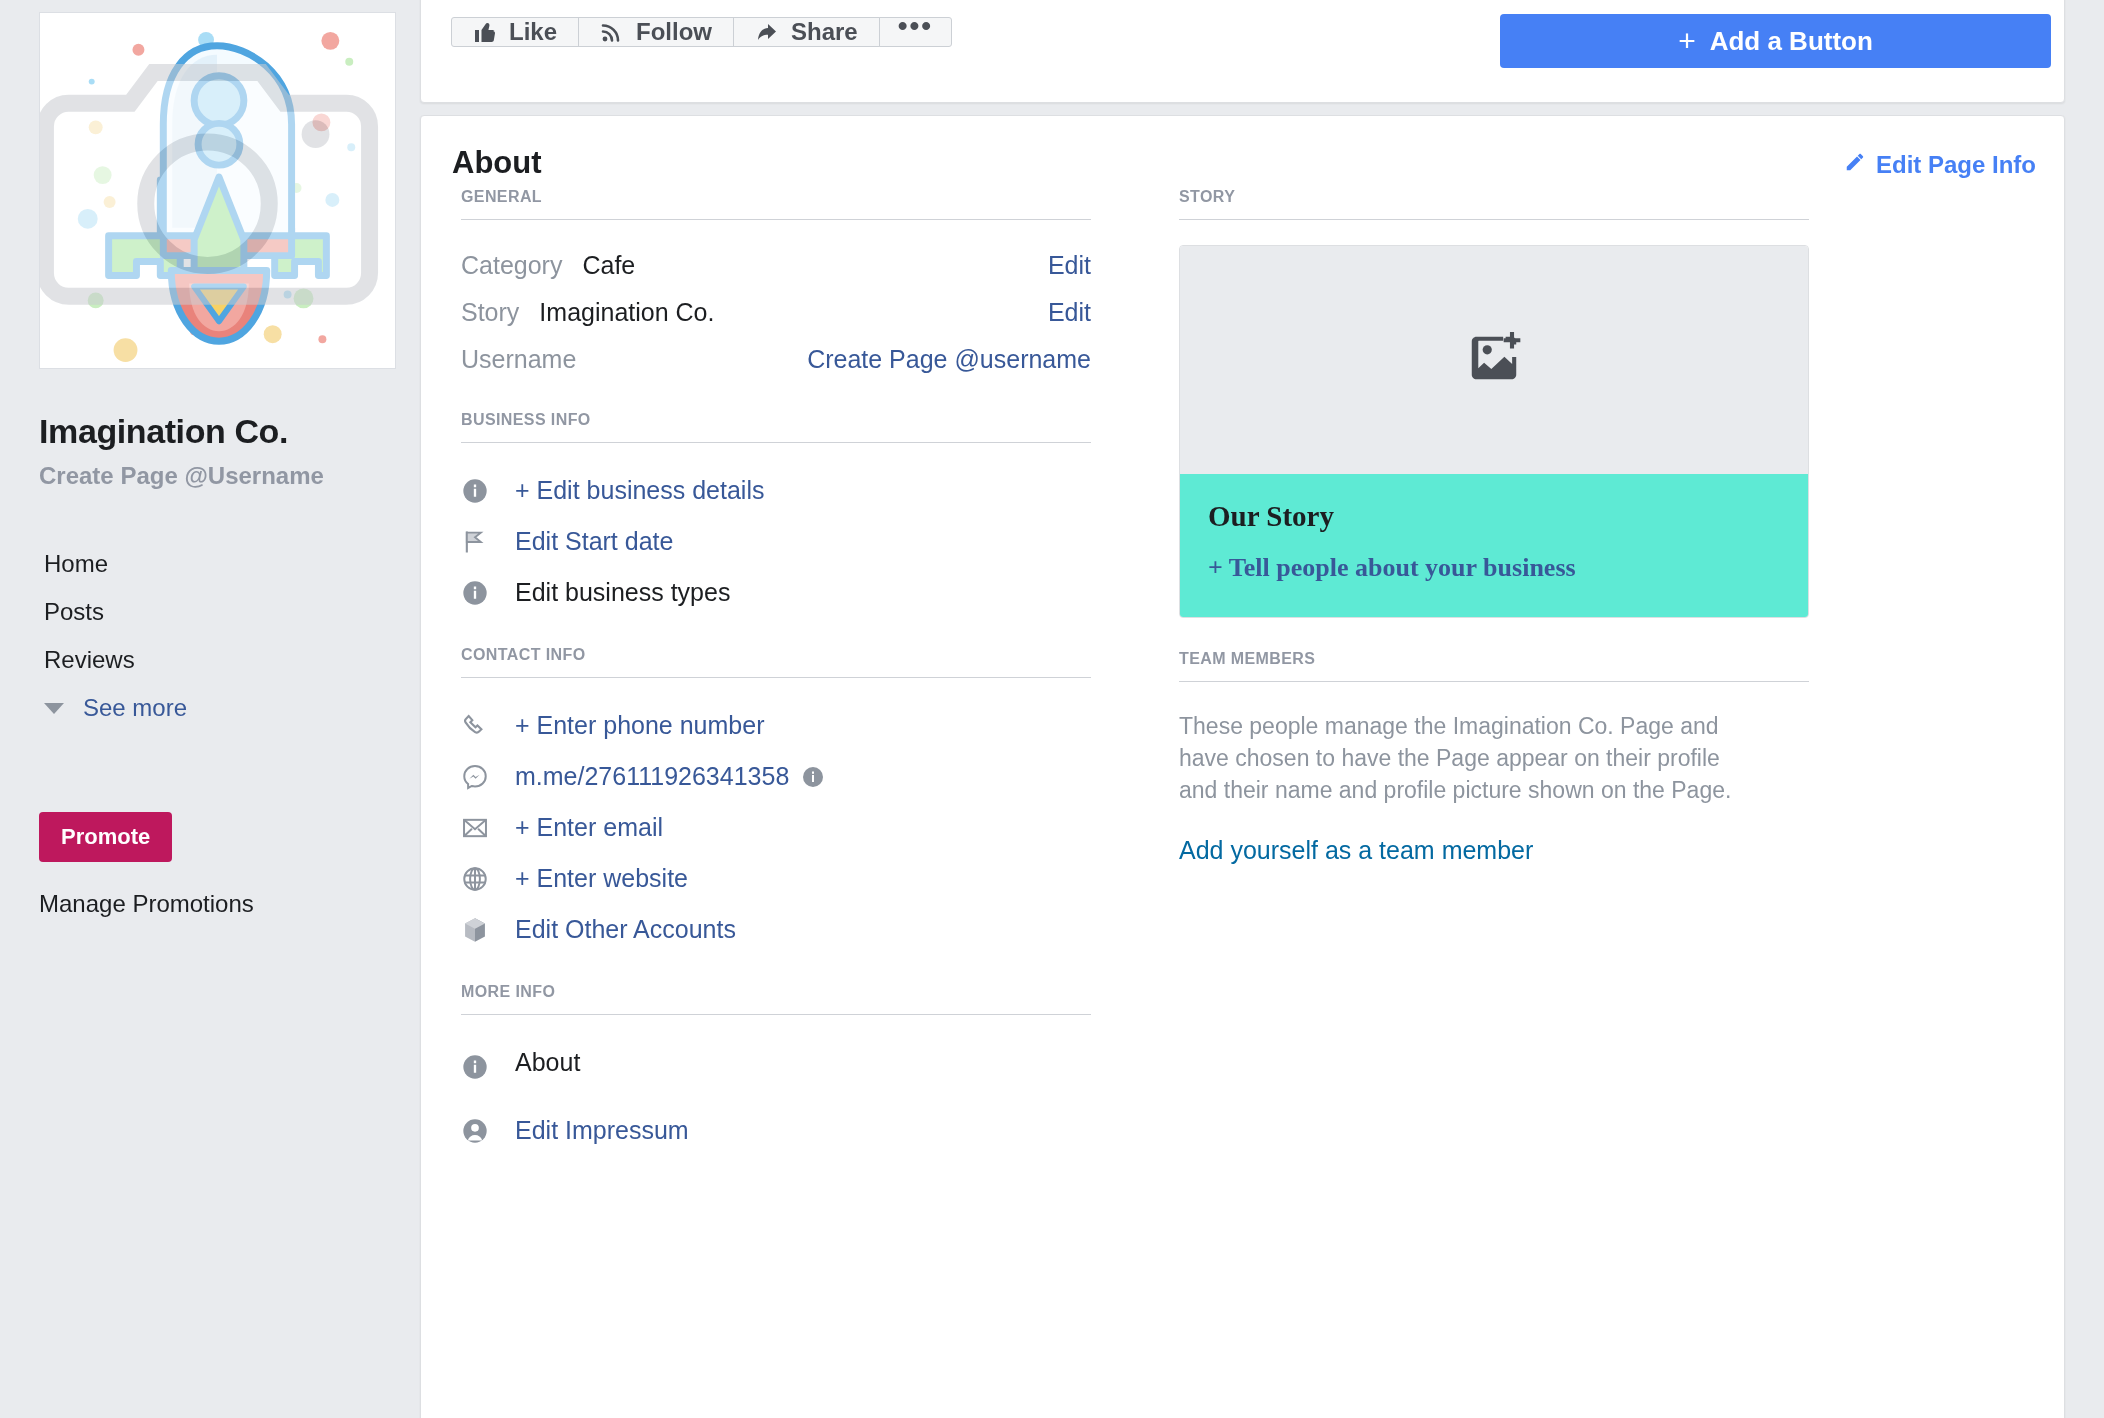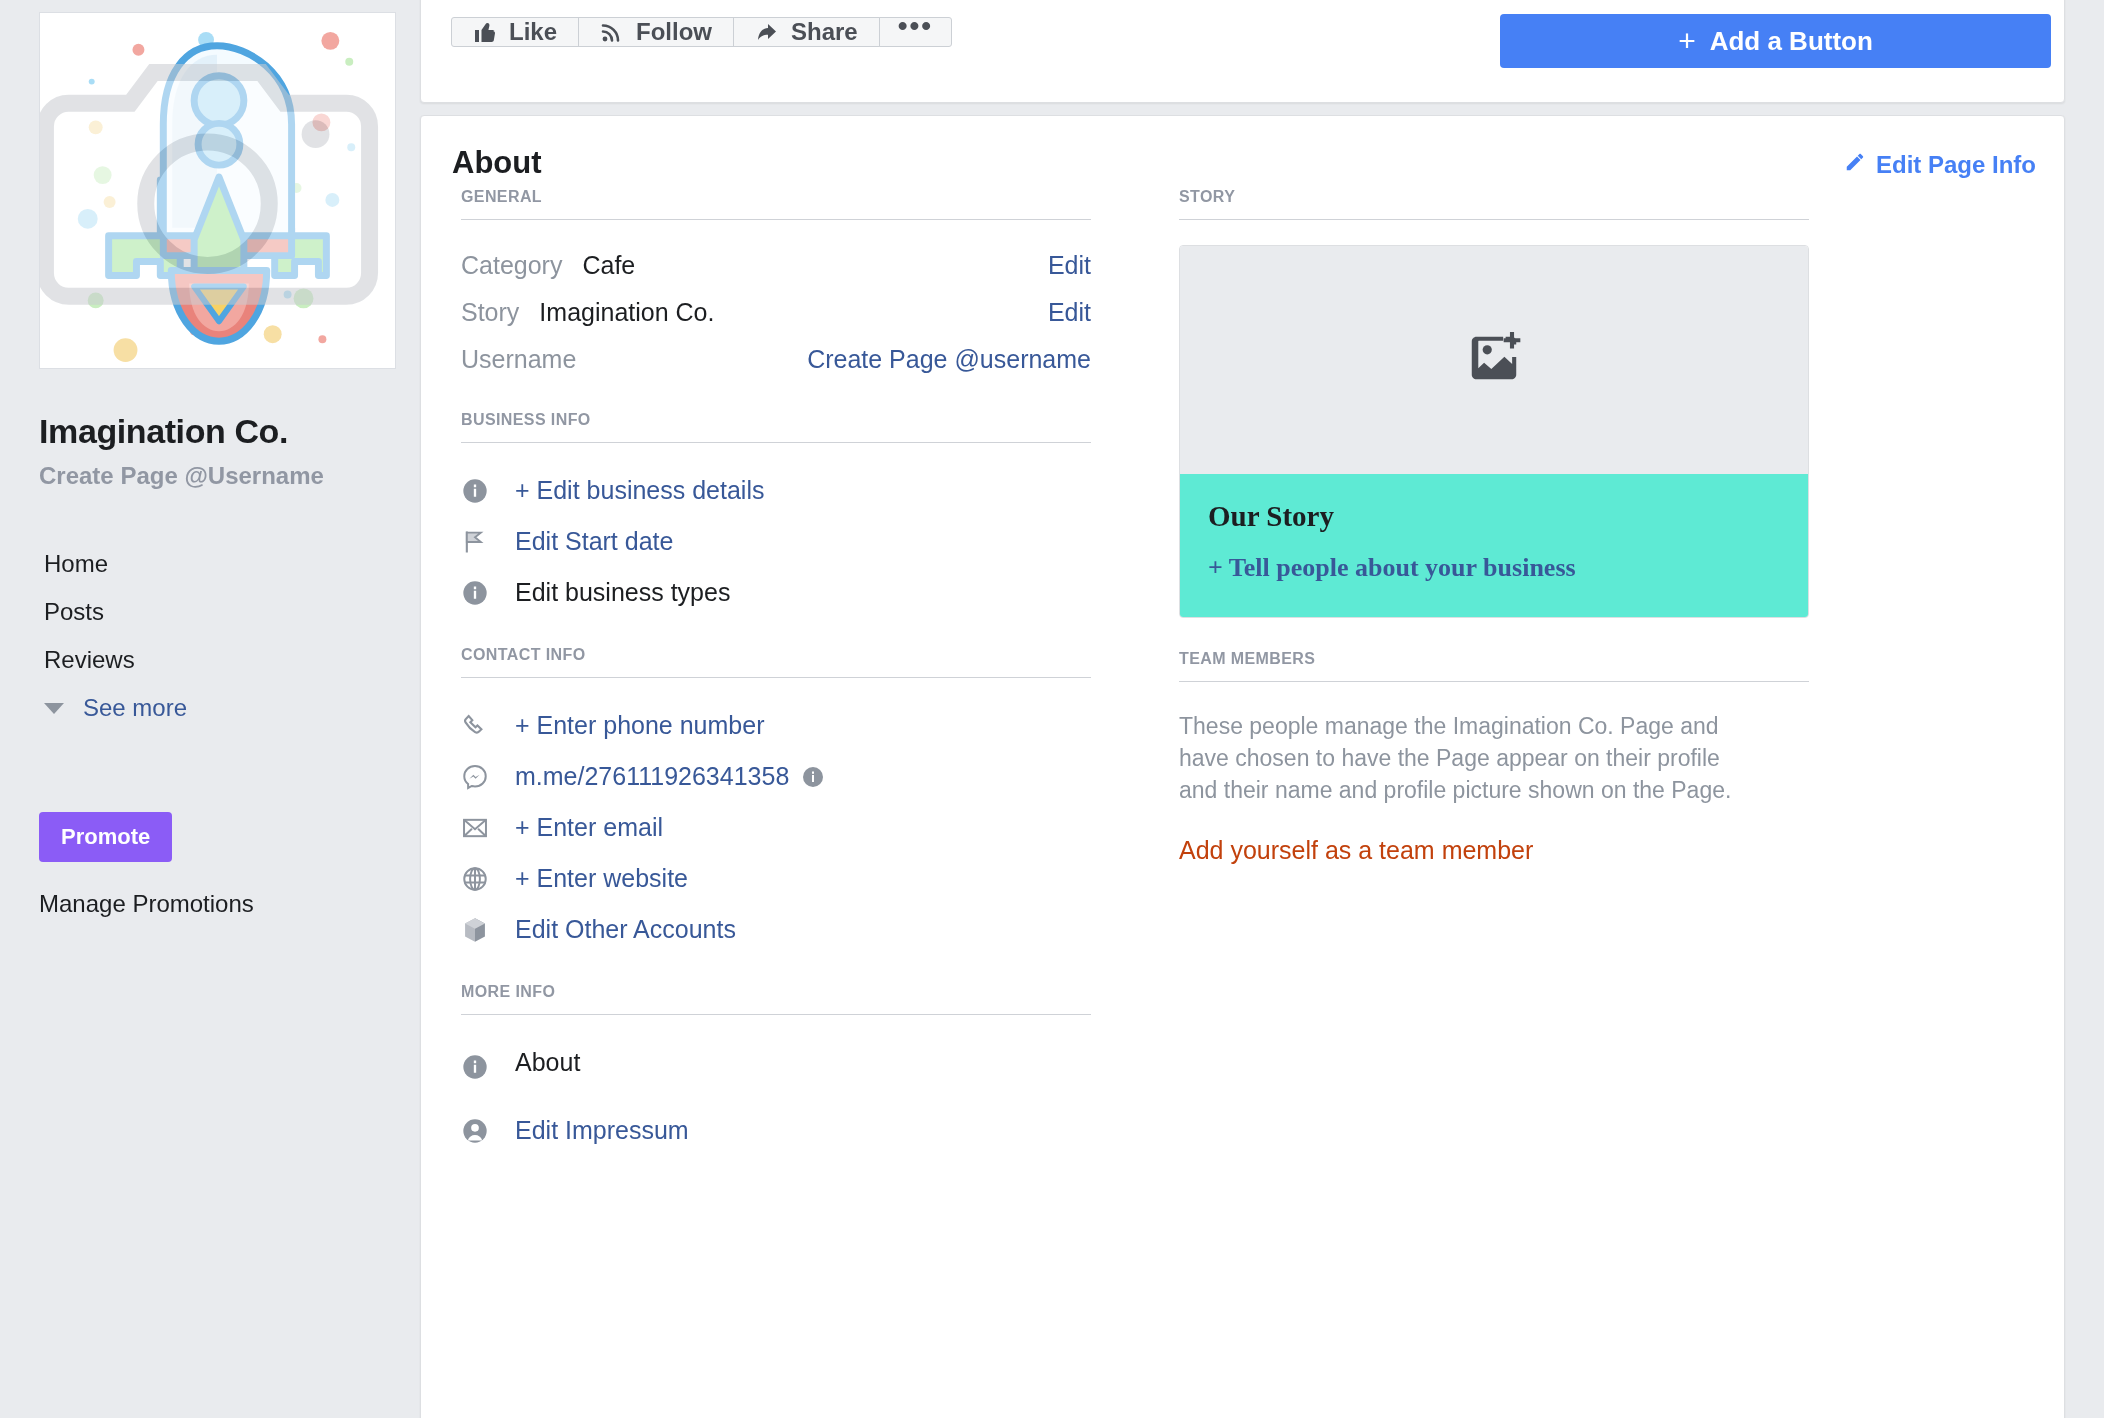--- a/index.html
+++ b/index.html
@@ -106,21 +106,21 @@
   .see-more-label {
     font-size: 24px;
     color: #385898;
     white-space: nowrap;
   }
 
   .promote-btn {
     position: absolute;
     left: 39px;
     top: 812px;
-    background: #8b5cf6;
+    background: #be185d;
     color: #ffffff;
     font-size: 22px;
     font-weight: bold;
     border: none;
     border-radius: 4px;
     padding: 12px 22px;
     cursor: pointer;
     font-family: "Liberation Sans", sans-serif;
   }
 
@@ -376,21 +376,21 @@
 
   .team-desc {
     font-size: 23px;
     line-height: 32px;
     color: #8d949e;
     margin-top: 28px;
     max-width: 560px;
   }
   .team-link {
     font-size: 25px;
-    color: #c2410c;
+    color: #0369a1;
     margin-top: 30px;
     cursor: pointer;
     display: inline-block;
   }
 </style>
 </head>
 <body>
 
 <div class="page">
 

